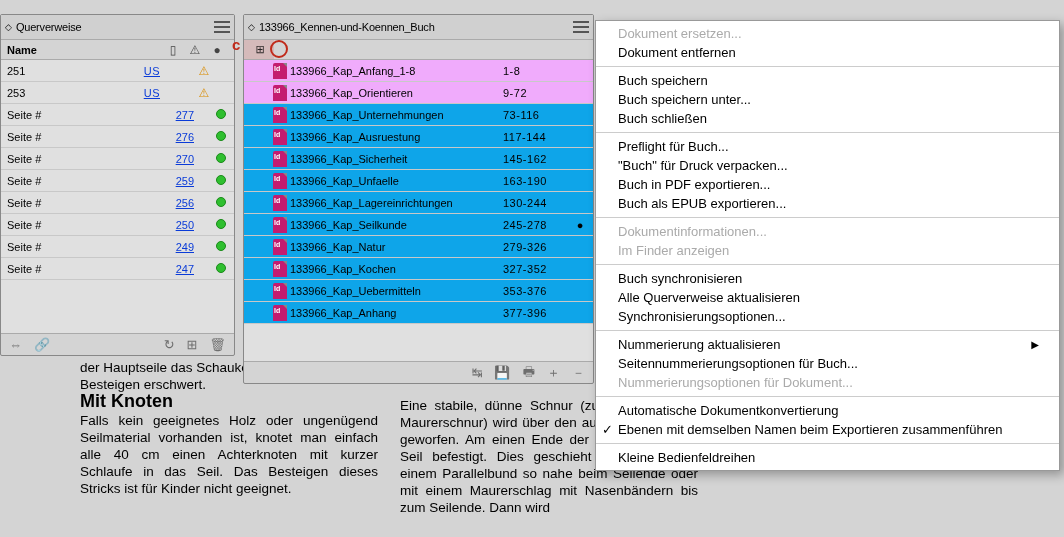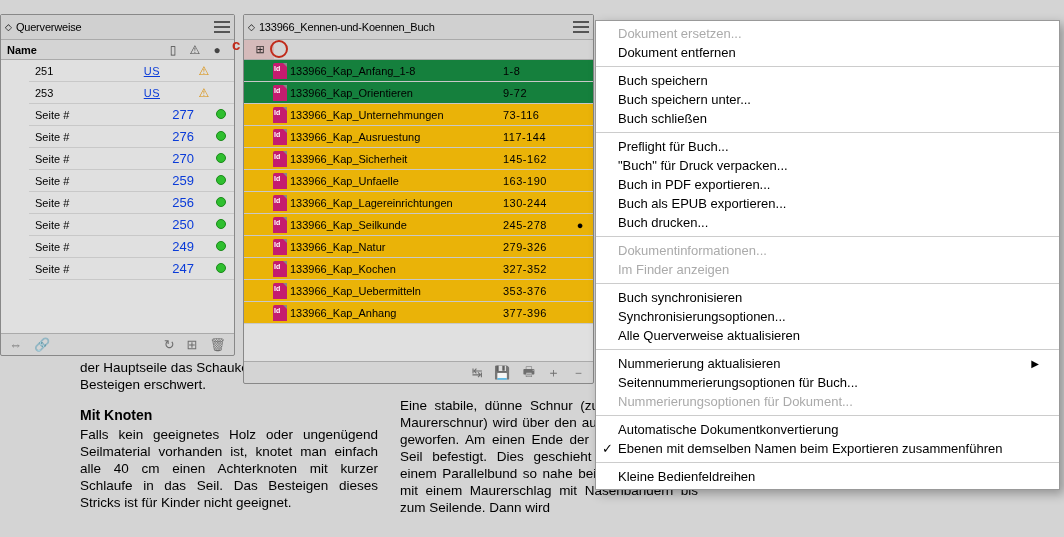--- a/index.html
+++ b/index.html
@@ -13,34 +13,34 @@
 .hamburger { margin-left:auto; width:16px; height:12px; display:flex; flex-direction:column; justify-content:space-between; cursor:pointer; }
 .hamburger span { height:2px; background:#555; }
 .panel-columns { height:20px; display:flex; align-items:center; border-bottom:1px solid #aaa; padding:0 6px; font-size:11px; }
 .panel-columns .col-name { flex:1; font-weight:bold; }
 .panel-columns .col-icon { width:22px; text-align:center; font-size:12px; color:#444; }
 .panel-body { flex:1; overflow:auto; background:#e0e0e0; }
 .panel-footer { height:22px; display:flex; align-items:center; gap:12px; padding:0 8px; border-top:1px solid #aaa; color:#555; font-size:13px; }
 .panel-footer .spacer { flex:1; }
 
 .xref-panel { top:14px; left:0; width:235px; height:342px; }
-.xref-row { height:22px; display:flex; align-items:center; padding:0 6px; border-bottom:1px solid #c8c8c8;margin-left:28px; }
+.xref-row { height:22px; display:flex; align-items:center; padding:0 6px; border-bottom:1px solid #c8c8c8; }
 .xref-row .name { flex:1; }
 .xref-row .us { color:#0a3bd8; text-decoration:underline; margin-right:6px; font-size:11px; letter-spacing:0.5px; }
-.xref-row .page { width:28px; text-align:right; color:#0a3bd8; font-size:13px; }
+.xref-row .page { width:28px; text-align:right; color:#0a3bd8; text-decoration:underline; font-size:11px; }
 .xref-row .warn { width:20px; text-align:center; }
 .xref-row .dot { width:14px; text-align:center; }
 .status-green { display:inline-block; width:10px; height:10px; background:#2fbf2f; border-radius:50%; border:1px solid #1a8a1a; }
 .status-warn { display:inline-block; color:#d98b00; font-size:12px; }
 
 .book-panel { top:14px; left:243px; width:351px; height:370px; }
 .book-columns { height:20px; display:flex; align-items:center; border-bottom:1px solid #aaa; padding:0 6px; position:relative; }
 .book-highlight { position:absolute; left:0; top:0; width:30px; height:100%; background:rgba(220,0,0,0.12); }
-.doc-row { height:22px; display:flex; align-items:center; padding:0 6px; border-bottom:1px solid #c8c8c8; background:#eab308; }
-.doc-row.sel { background:#15803d; }
+.doc-row { height:22px; display:flex; align-items:center; padding:0 6px; border-bottom:1px solid #c8c8c8; background:#0ea5e9; }
+.doc-row.sel { background:#f0abfc; }
 .doc-row .sync { width:20px; }
 .doc-row .icon { width:20px; display:flex; align-items:center; justify-content:center; }
 .doc-row .docname { flex:1; white-space:nowrap; overflow:hidden; text-overflow:ellipsis; }
 .doc-row .pages { width:70px; text-align:left; padding-right:6px; letter-spacing:0.5px; }
 .doc-row .st { width:14px; text-align:center; }
 .indd-icon { width:14px; height:16px; display:inline-block; background:#c41c6f; border-radius:2px 2px 0 0; position:relative; }
 .indd-icon::before { content:"Id"; position:absolute; top:2px; left:1px; font-size:7px; color:#fff; font-weight:bold; }
 .indd-icon::after { content:""; position:absolute; right:0; top:0; border-top:4px solid #888; border-left:4px solid transparent; }
 
 .callout { position:absolute; font-size:15px; font-weight:bold; }
@@ -54,21 +54,21 @@
 .menu-item { height:19px; display:flex; align-items:center; padding:0 20px 0 22px; cursor:default; position:relative; }
 .menu-item.disabled { color:#aaa; }
 .menu-sep { height:1px; background:#ccc; margin:4px 0; }
 .menu-item .sub { margin-left:auto; font-size:10px; }
 .menu-item .check { position:absolute; left:6px; }
 
 
 .doc-text { position:absolute; top:359px; left:70px; right:0; font-family:"Frutiger","Helvetica Neue",Arial,sans-serif; font-size:13.5px; line-height:17px; color:#000; z-index:-1; }
 .doc-text .cols { display:flex; gap:22px; }
 .doc-text .col { width:298px; text-align:justify; }
-.doc-text h4 { font-size:14px; font-weight:bold; margin-top:14px; margin-bottom:2px; text-align:left; }
+.doc-text h4 { font-size:18px; font-weight:bold; margin-bottom:2px; text-align:left; }
 
 .icon-btn { cursor:pointer; opacity:0.8; font-family:Arial; }
 </style>
 </head>
 <body>
 
 <div class="doc-text">
   <div class="cols">
     <div class="col" style="margin-left:10px">
       <div>der Hauptseile das Schaukeln erschwert und das</div>
@@ -330,39 +330,36 @@
     </div>
     <div class="menu-item">
       <span>"Buch" für Druck verpacken...</span>
     </div>
     <div class="menu-item">
       <span>Buch in PDF exportieren...</span>
     </div>
     <div class="menu-item">
       <span>Buch als EPUB exportieren...</span>
     </div>
-    <div class="menu-item">
-      <span>Buch drucken...</span>
-    </div>
     <div class="menu-sep"></div>
     <div class="menu-item disabled">
       <span>Dokumentinformationen...</span>
     </div>
     <div class="menu-item disabled">
       <span>Im Finder anzeigen</span>
     </div>
     <div class="menu-sep"></div>
     <div class="menu-item">
       <span>Buch synchronisieren</span>
     </div>
     <div class="menu-item">
+      <span>Alle Querverweise aktualisieren</span>
+    </div>
+    <div class="menu-item">
       <span>Synchronisierungsoptionen...</span>
-    </div>
-    <div class="menu-item">
-      <span>Alle Querverweise aktualisieren</span>
     </div>
     <div class="menu-sep"></div>
     <div class="menu-item">
       <span>Nummerierung aktualisieren</span>
       <span class="sub">▶</span>
     </div>
     <div class="menu-item">
       <span>Seitennummerierungsoptionen für Buch...</span>
     </div>
     <div class="menu-item disabled">

